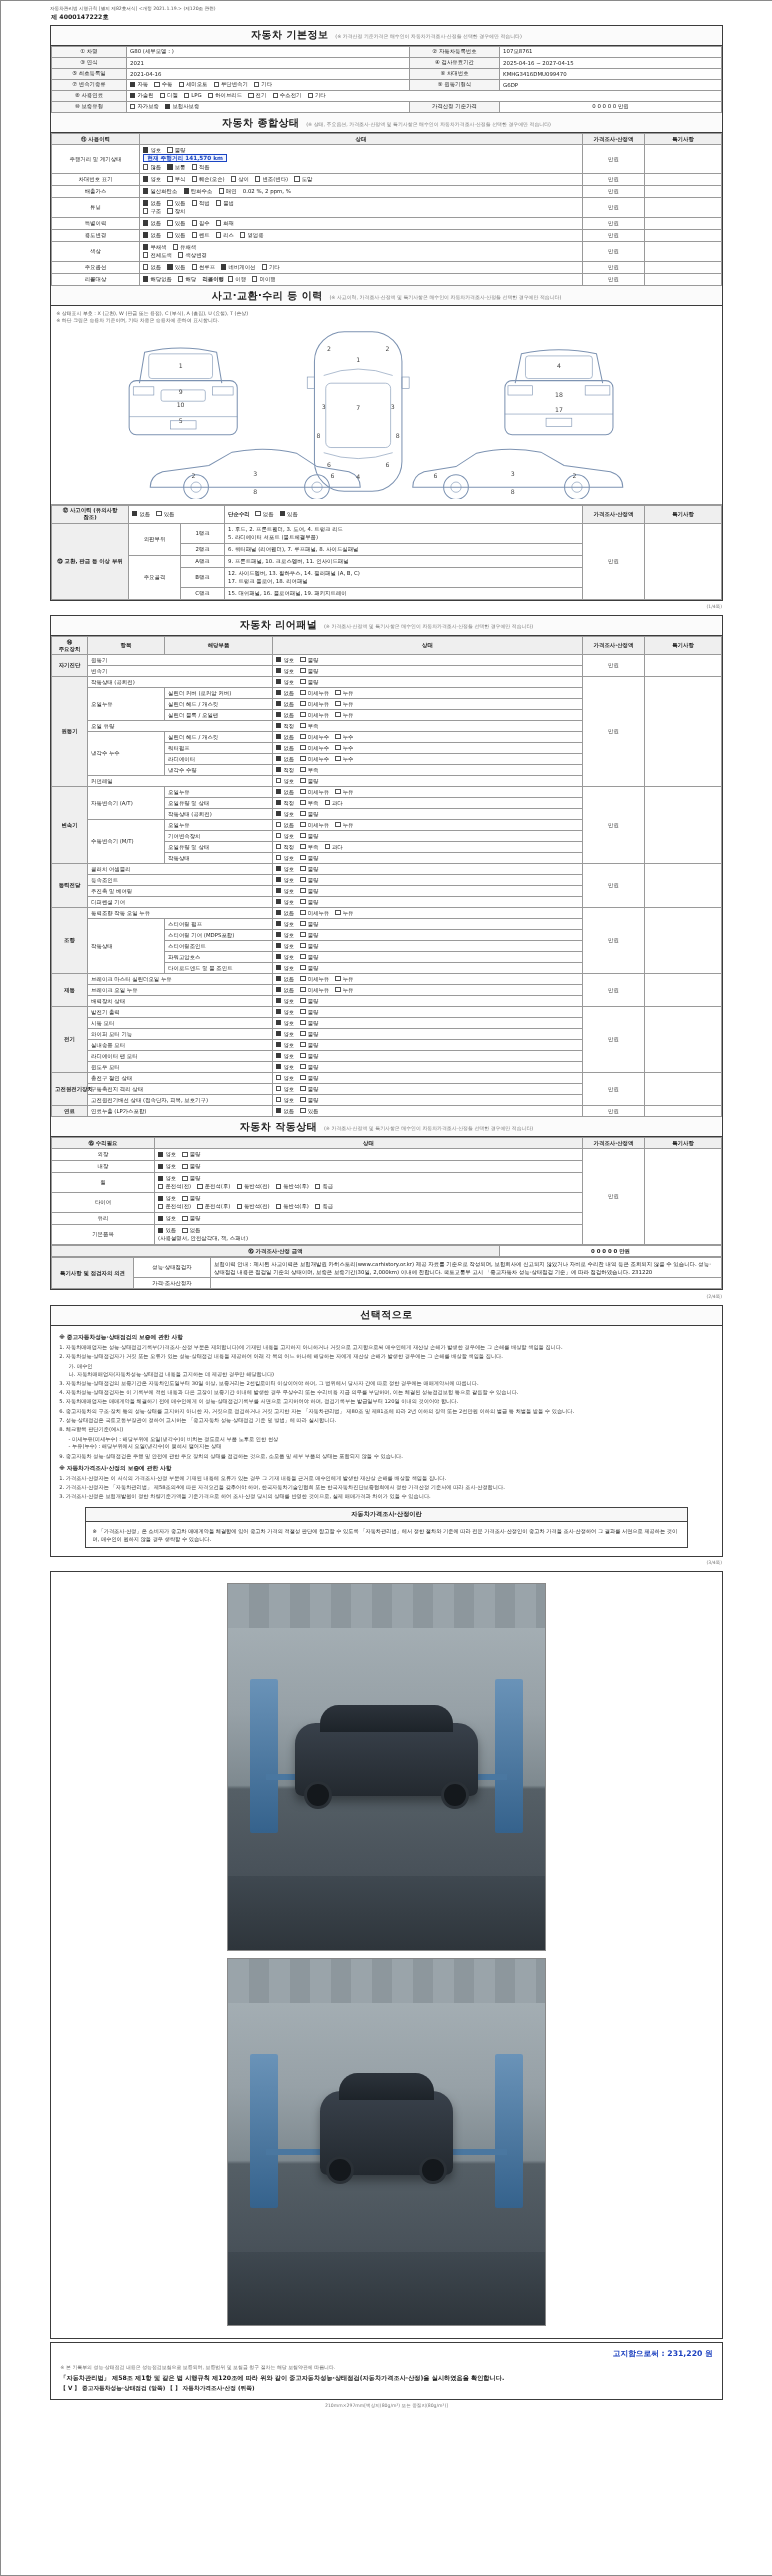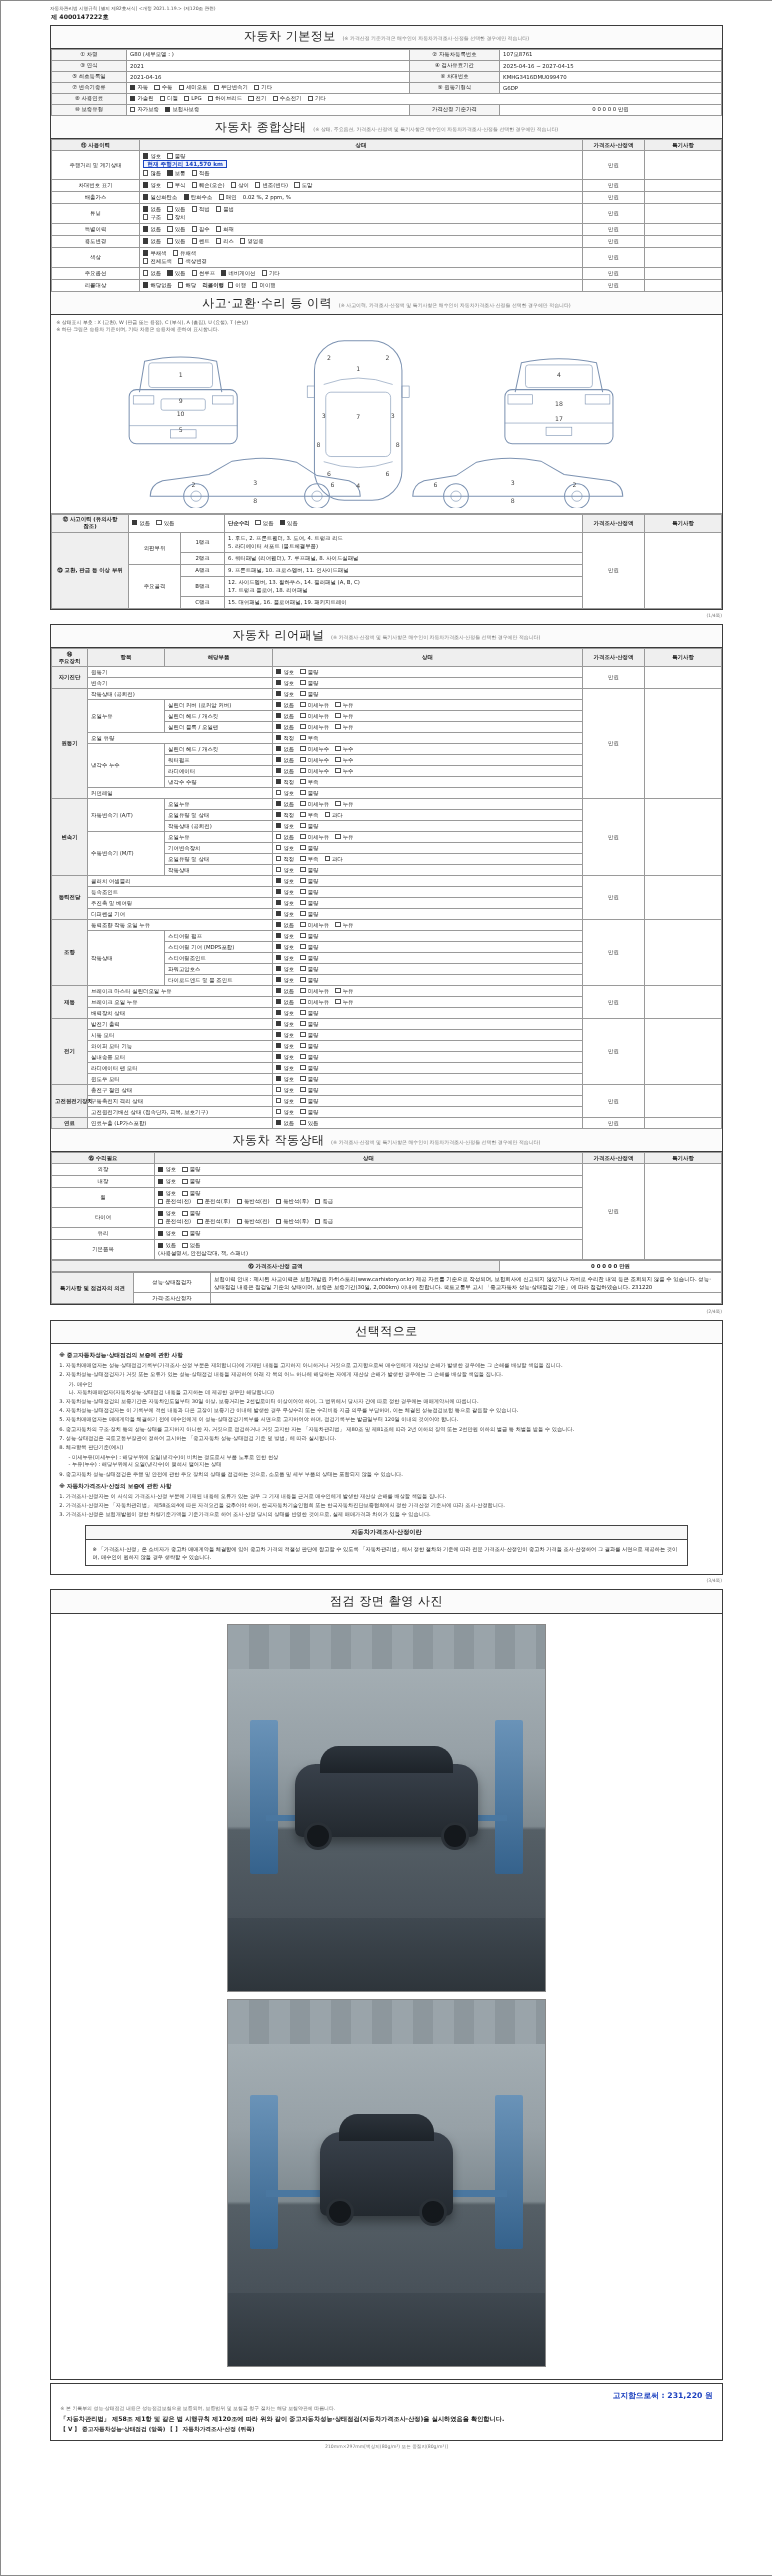--- a/index.html
+++ b/index.html
@@ -8,21 +8,21 @@
      font-family:"DejaVu Sans","Liberation Sans",sans-serif;color:#222;overflow:hidden}
 .sheet{padding:4.1px 49px 0 49px}
 .top-note{font-size:4.6px;color:#555;margin:1px 0 2.1px}
 .doc-header{text-align:center;margin-bottom:2.1px}
 .title{font-size:12px;font-weight:bold;letter-spacing:1px}
 .subtitle{font-size:6.2px;font-weight:bold;margin-top:1.5px}
 .subnote{font-size:4.9px;color:#666;margin-top:1px}
 .doc-no{font-size:6.2px;font-weight:bold;margin:2.1px 0 2.6px 1px}
 .box{border:1px solid #3c3c3c;margin-bottom:3.1px;background:#fff}
 .sec-bar{border-bottom:0.5px solid #3c3c3c;padding:2.6px 4.1px;text-align:center;background:#fbfbfb}
-.sec-title{font-weight:normal;font-size:12px;letter-spacing:0.5px}
+.sec-title{font-weight:bold;font-size:10px;letter-spacing:0.5px}
 .sec-note{font-size:4.9px;color:#777;margin-left:4.1px}
 table{width:100%;border-collapse:collapse;table-layout:fixed}
 td,th{border:0.5px solid #9a9a9a;font-size:5.4px;padding:1.5px 3.1px;vertical-align:middle;word-break:keep-all;text-align:left}
 th,.hdr{background:#efefef;text-align:center;font-weight:bold}
 .lbl{background:#f5f5f5;text-align:center}
 .center{text-align:center}
 .bold{font-weight:bold}
 .price{text-align:center;color:#444}
 .line{padding:0.5px 0}
 .opt{margin-right:6.2px;white-space:nowrap;display:inline-block}
@@ -729,23 +729,20 @@
         </div>
       <div class="mini-box">
         <div class="mt">자동차가격조사·산정이란</div>
         <div class="mb">※ 「가격조사·산정」은 소비자가 중고차 매매계약을 체결함에 있어 중고차 가격의 적절성 판단에 참고할 수 있도록 「자동차관리법」에서 정한 절차와 기준에 따라 전문 가격조사·산정인이 중고차 가격을 조사·산정하여 그 결과를 서면으로 제공하는 것이며, 매수인이 원하지 않을 경우 생략할 수 있습니다.</div>
       </div>
     </div>
   </div>
   <div class="pg">(3/4쪽)</div>
 
   <div class="box">
-    <div class="sec-bar">
-      <span class="sec-title">점검 장면 촬영 사진</span>
-    </div>
     <div class="photos-body">
       <div class="photo p1">
         <div class="ceiling"></div>
         <div class="post l"></div>
         <div class="post r"></div>
         <div class="arm l"></div>
         <div class="arm r"></div>
         <div class="car-body"></div>
         <div class="wheel l"></div>
         <div class="wheel r"></div>

